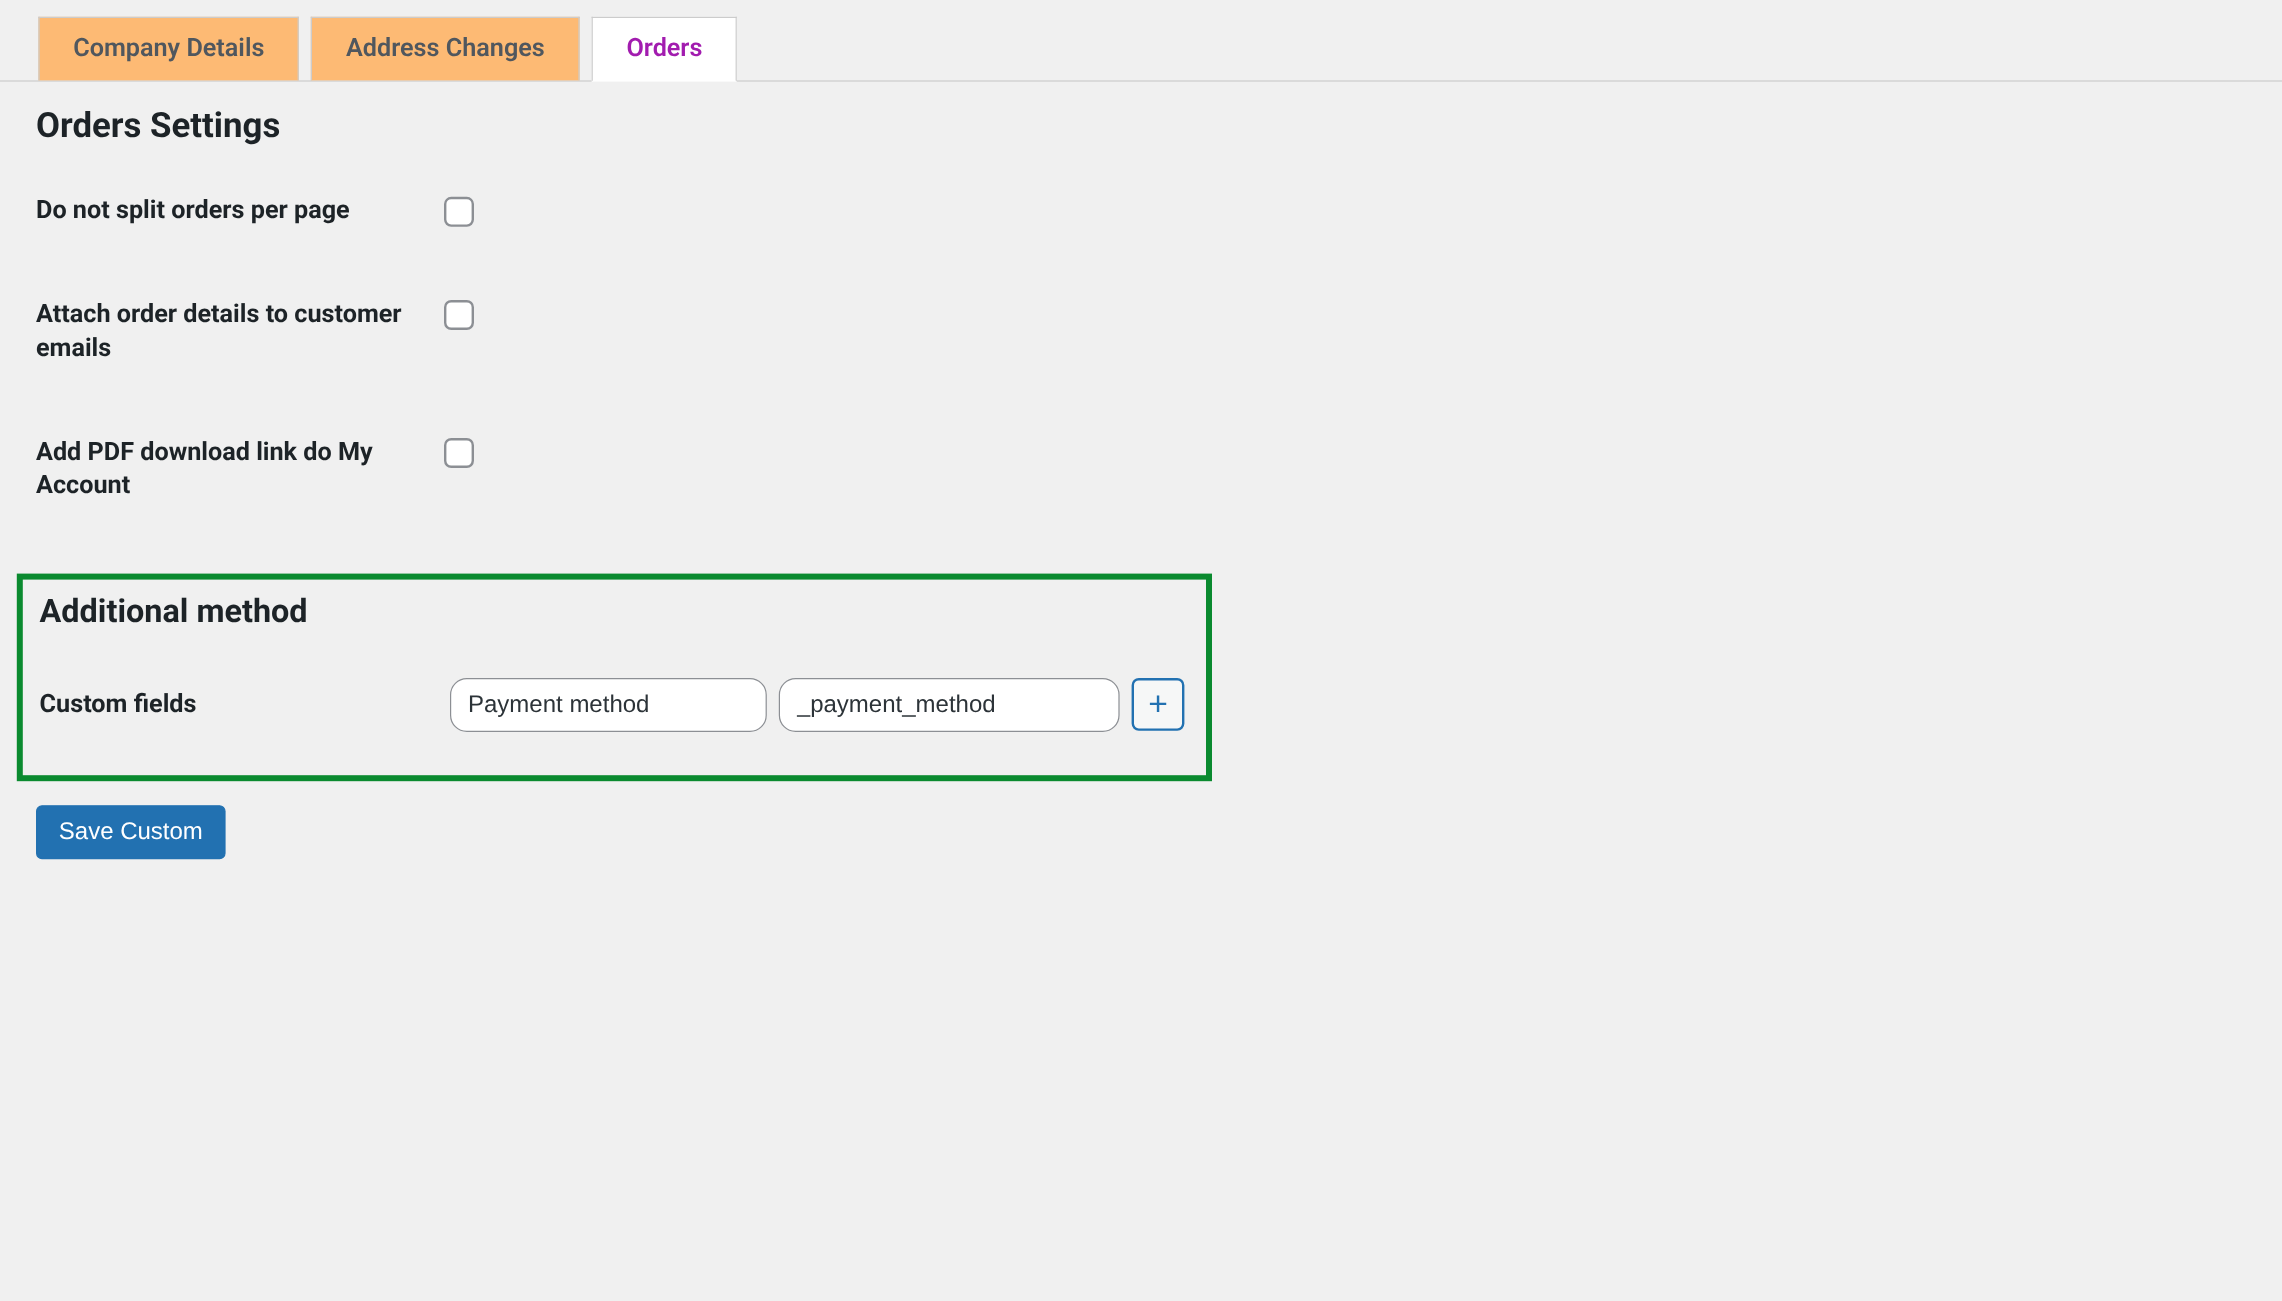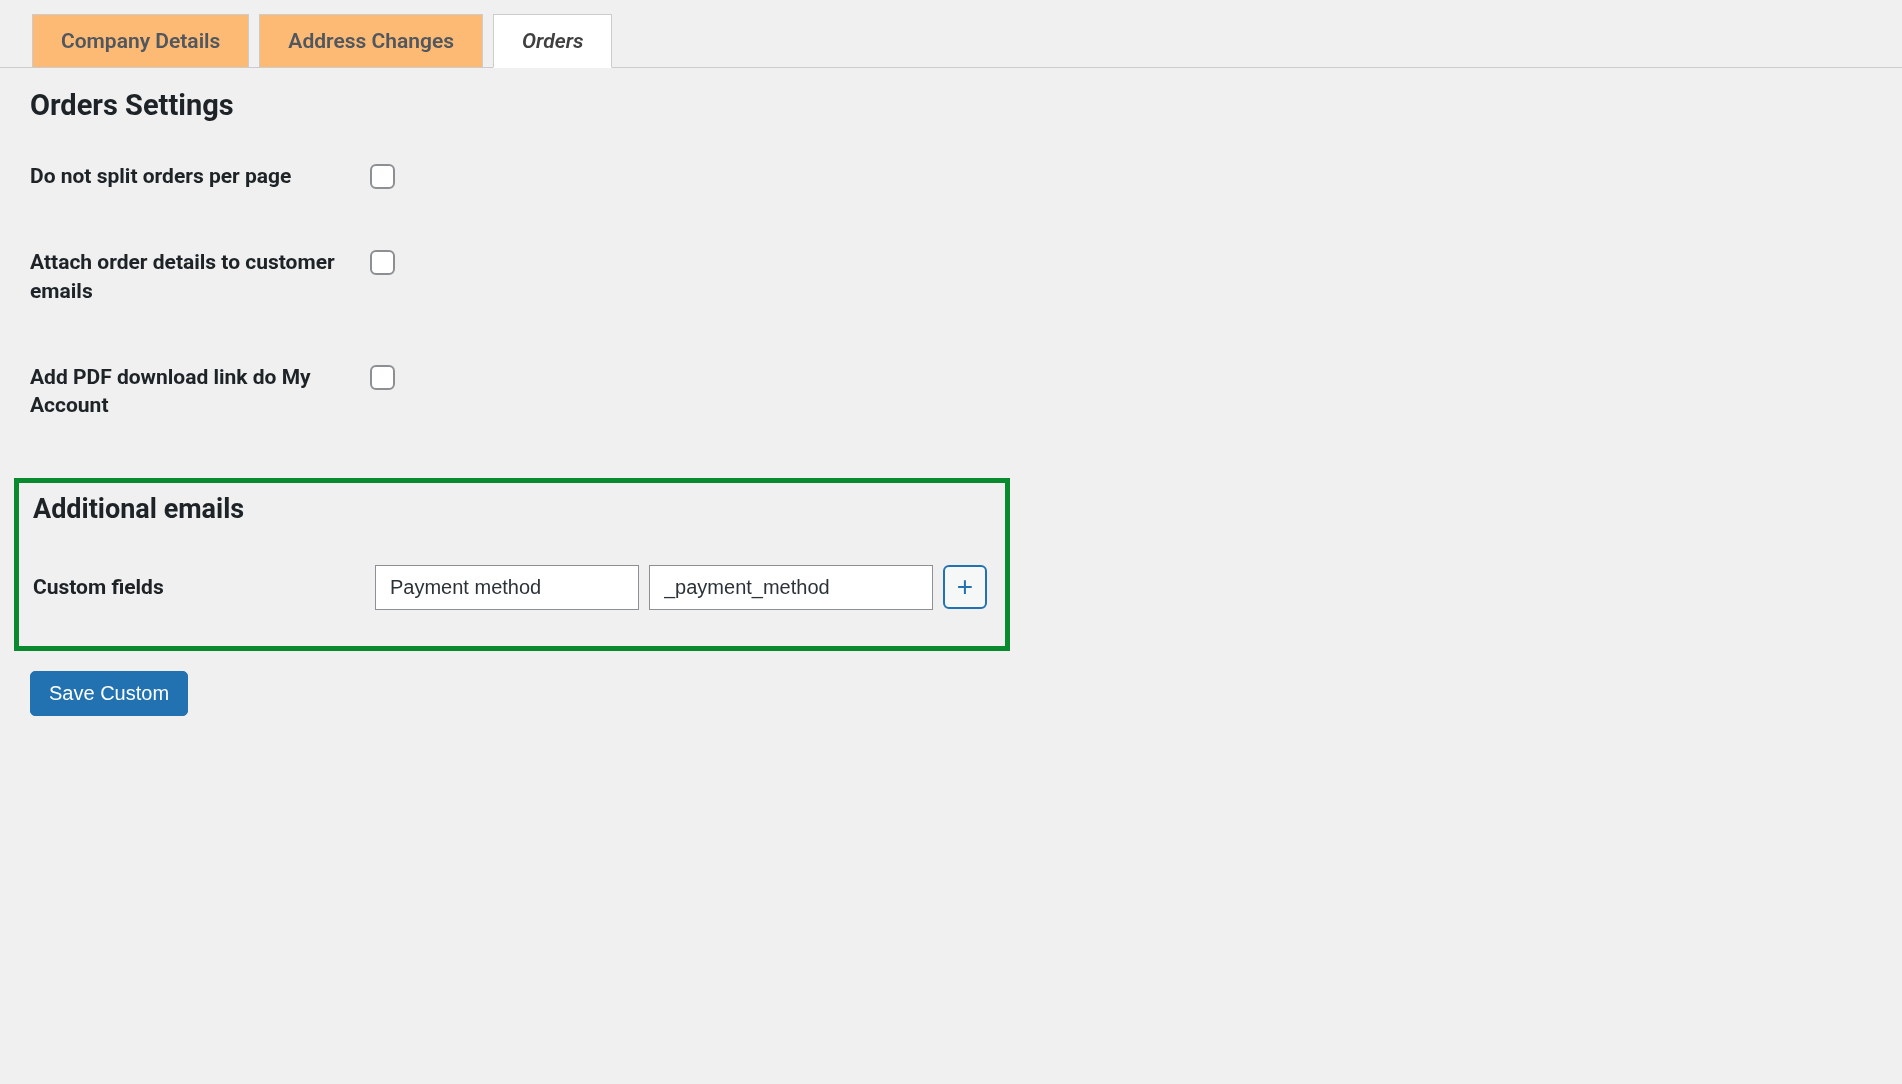--- a/index.html
+++ b/index.html
@@ -27,24 +27,23 @@
       border: 1px solid #ccc;
       border-bottom: none;
       color: #50575e;
       font-weight: 600;
       cursor: pointer;
       margin-right: 10px;
       position: relative;
     }
     .tab.active {
       background: #fff;
-      color: #404040;
+      color: #a21caf;
       border-bottom: 1px solid #fff;
       margin-bottom: -1px;
-      font-style: italic;
     }
     .settings-section {
       padding: 20px 30px 30px 30px;
     }
     h1.page-title {
       font-size: 29px;
       font-weight: 700;
       margin-bottom: 40px;
       color: #1d2327;
     }
@@ -90,21 +89,21 @@
     }
     .custom-fields-label {
       width: 342px;
       font-size: 21px;
       font-weight: 700;
       color: #1d2327;
     }
     .text-input {
       height: 45px;
       border: 1px solid #8c8f94;
-      border-radius: 0;
+      border-radius: 14px;
       background: #fff;
       font-size: 20px;
       padding: 0 14px;
       color: #2c3338;
       margin-right: 10px;
     }
     .text-input.first { width: 264px; }
     .text-input.second { width: 284px; }
     .add-button {
       width: 44px;
@@ -159,21 +158,21 @@
     <div class="setting-label">Attach order details to customer emails</div>
     <input type="checkbox" class="checkbox" style="">
   </div>
 
   <div class="setting-row">
     <div class="setting-label">Add PDF download link do My Account</div>
     <input type="checkbox" class="checkbox" style="">
   </div>
 
   <div class="highlight-box">
-    <h2 class="subheading">Additional emails</h2>
+    <h2 class="subheading">Additional method</h2>
     <div class="custom-fields-row">
       <div class="custom-fields-label">Custom fields</div>
       <input type="text" class="text-input first" value="Payment method" style="">
       <input type="text" class="text-input second" value="_payment_method" style="">
       <button class="add-button">
         <span>+</span>
       </button>
     </div>
   </div>
 

